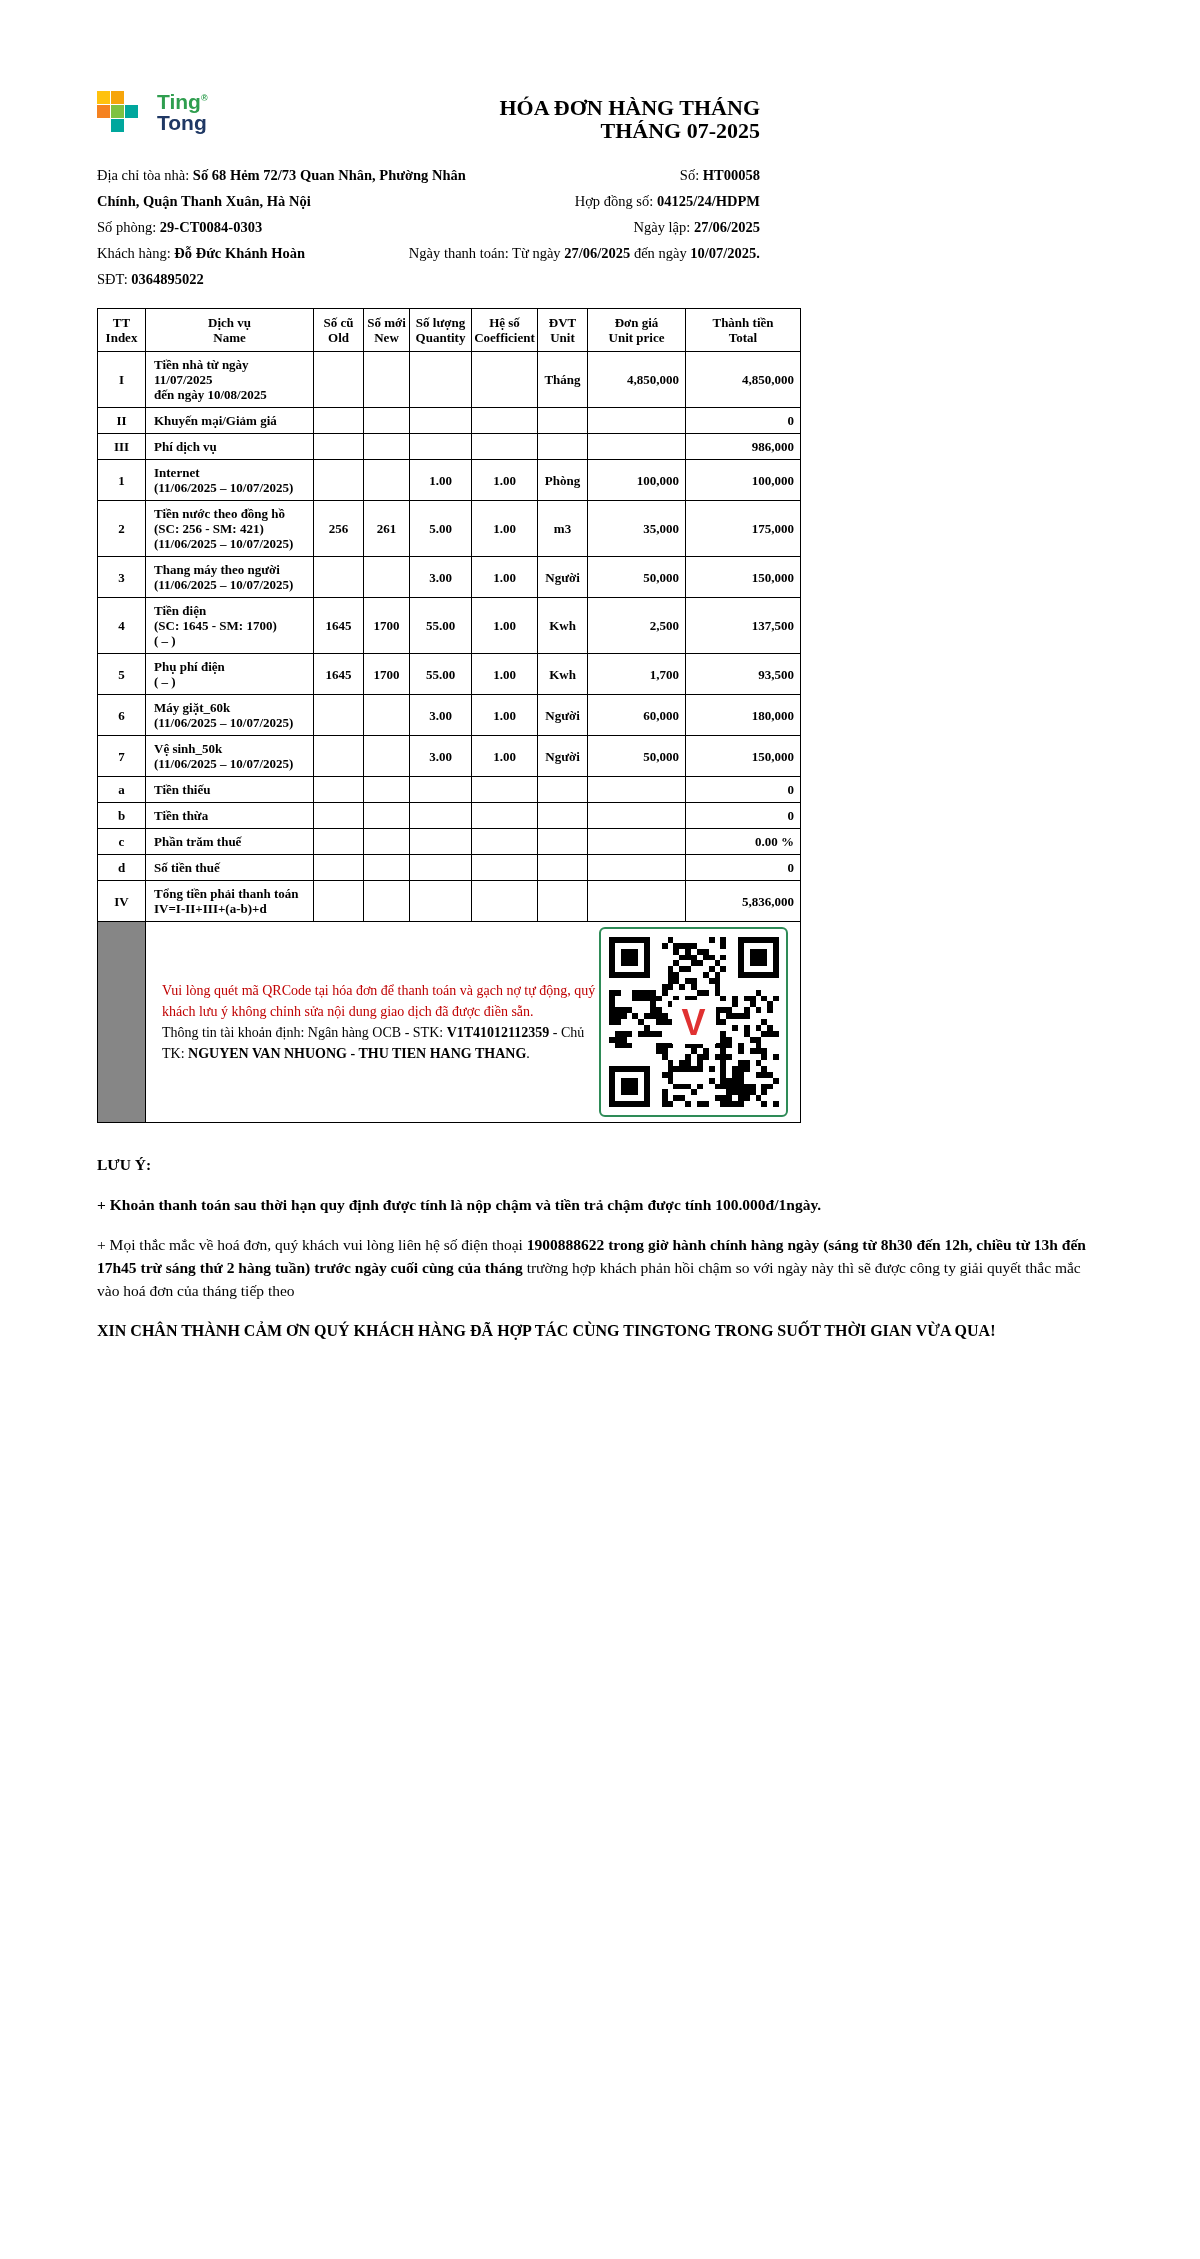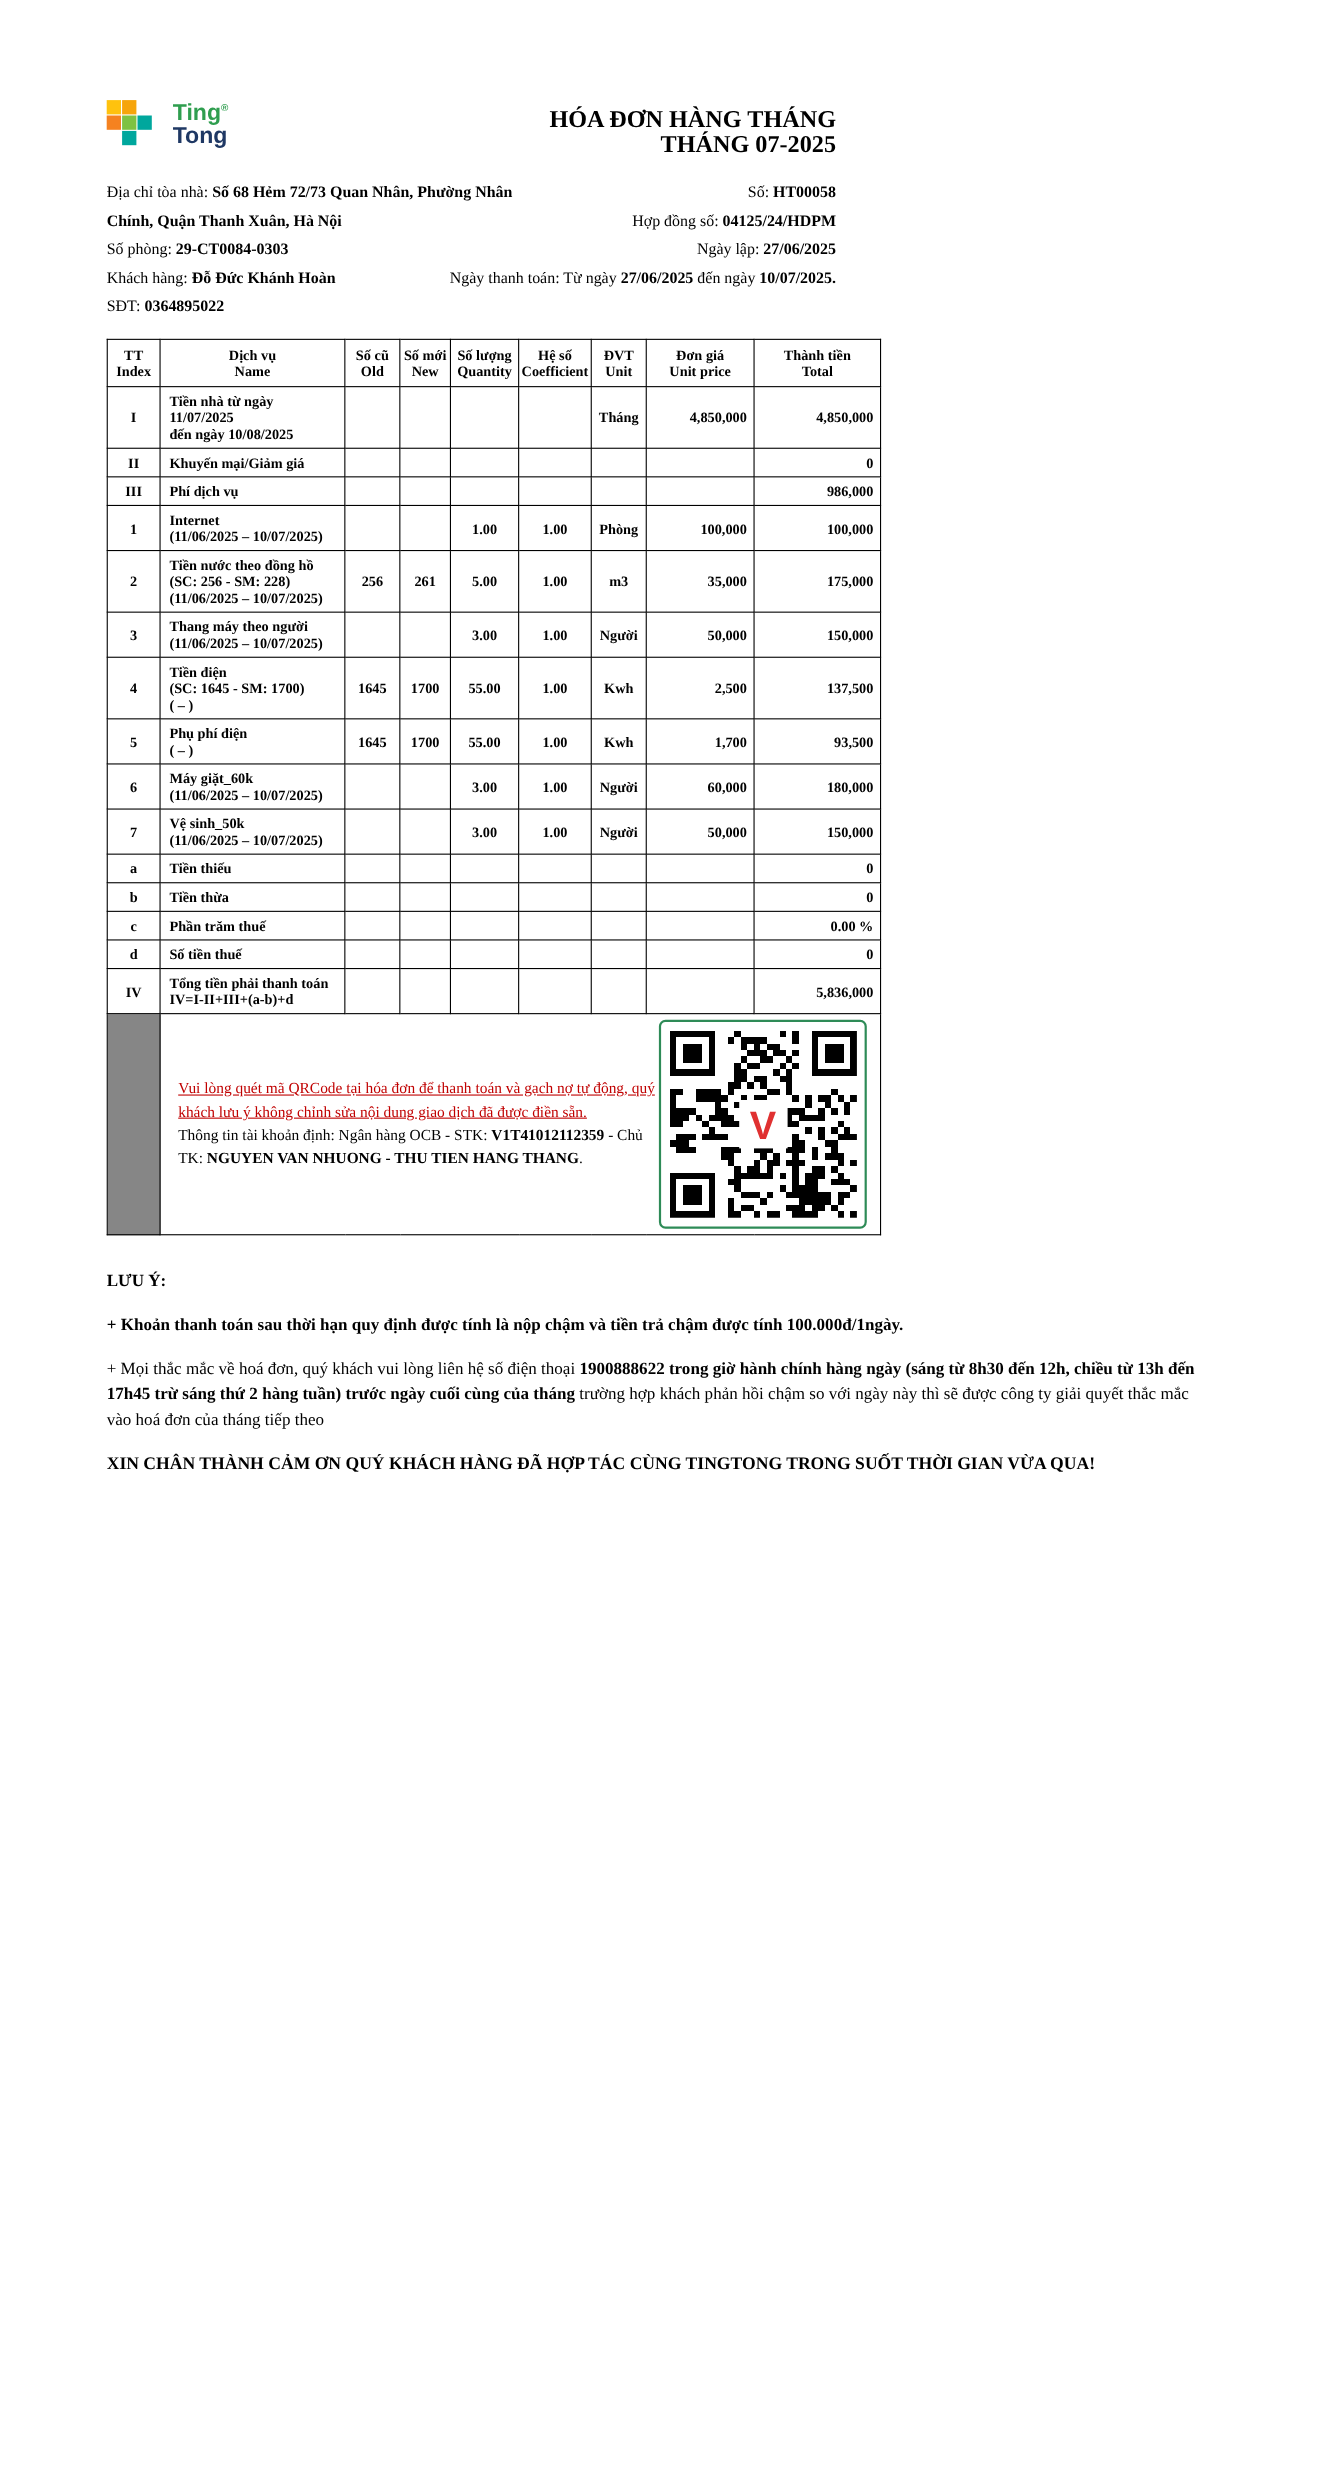--- a/index.html
+++ b/index.html
@@ -46,21 +46,21 @@
   td.a-c{text-align:center;}
   td.a-r{text-align:right;}
   td.a-l{text-align:left;}
   td.name-cell{padding-left:8px;}
   .grey-cell{background:var(--grey-cell);}
   .words-cell{padding:6px 10px;}
   .words{font-style:italic;font-weight:normal;font-size:13.5px;}
   .qr-area-cell{padding:10px 12px;}
   .qr-area{display:flex;align-items:center;}
   .qr-texts{width:450px;padding-left:10px;font-weight:normal;font-size:14px;line-height:21px;}
-  .qr-red{color:var(--accent-red);margin-bottom:0;text-decoration:underline;}
+  .qr-red{color:var(--accent-red);margin-bottom:0;}
   .qr-account{color:#000;}
   .qr-frame{margin-left:auto;margin-right:6px;position:relative;width:190px;height:190px;
             border:2px solid var(--qr-border-green);border-radius:6px;background:#fff;
             display:flex;align-items:center;justify-content:center;}
   .qr-frame svg{width:170px;height:170px;shape-rendering:crispEdges;}
   .qr-logo{position:absolute;left:50%;top:50%;transform:translate(-50%,-50%);
            width:44px;height:44px;background:#fff;display:flex;align-items:center;justify-content:center;
            font-family:"Liberation Sans", sans-serif;font-weight:bold;font-size:36px;color:#e03131;}
 
   
@@ -215,21 +215,21 @@
             <td class="a-c">1.00</td>
             <td class="a-c">1.00</td>
             <td class="a-c">Phòng</td>
             <td class="a-r">100,000</td>
             <td class="a-r">100,000</td>
           </tr>
           <tr>
             <td class="a-c">2</td>
             <td class="a-l name-cell">
               <div class="name-line">Tiền nước theo đồng hồ</div>
-              <div class="name-line">(SC: 256 - SM: 228)</div>
+              <div class="name-line">(SC: 256 - SM: 421)</div>
               <div class="name-line">(11/06/2025 – 10/07/2025)</div>
             </td>
             <td class="a-c">256</td>
             <td class="a-c">261</td>
             <td class="a-c">5.00</td>
             <td class="a-c">1.00</td>
             <td class="a-c">m3</td>
             <td class="a-r">35,000</td>
             <td class="a-r">175,000</td>
           </tr>

